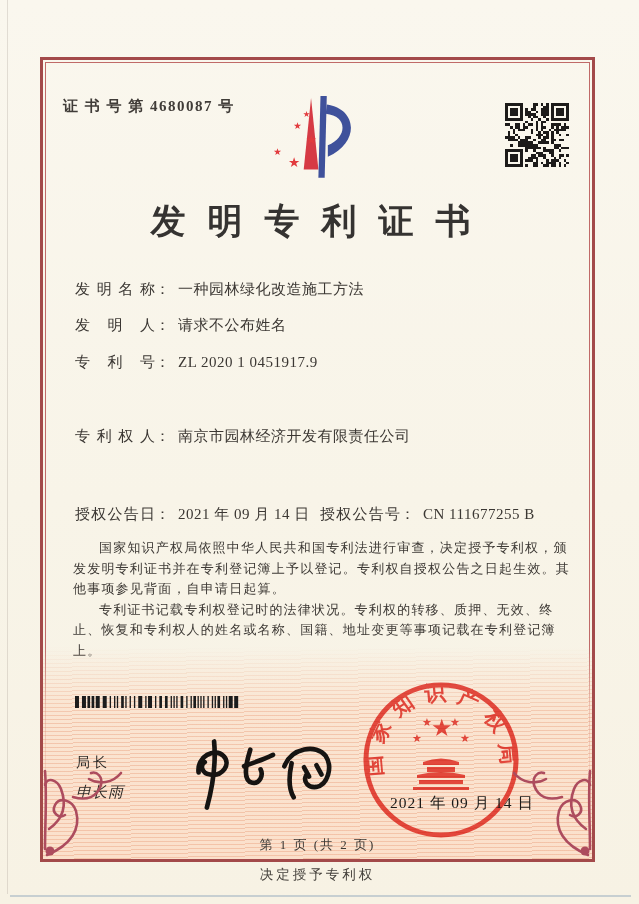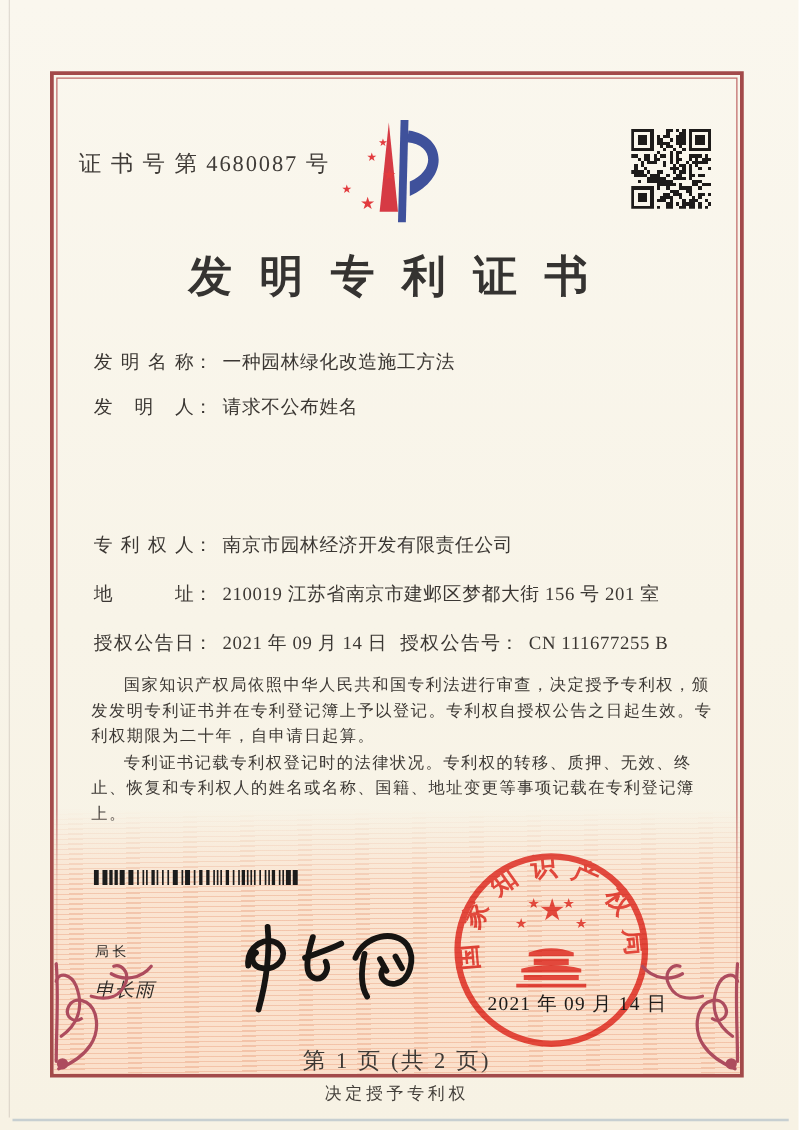--- a/index.html
+++ b/index.html
@@ -12,21 +12,21 @@
   }
   .scan-edge-bottom { position:absolute; left:10px; right:8px; top:895px; height:2px; background:#b7c3cb; opacity:.75; }
   .scan-edge-left { position:absolute; left:7px; top:0; bottom:10px; width:1px; background:rgba(150,140,130,.25); }
 
   .frame {
     position:absolute; left:40px; top:57px; width:555px; height:805px;
     border:3px solid #a34a4a;
   }
   .frame::before { content:""; position:absolute; inset:2px; border:1px solid #c06a68; pointer-events:none; }
 
-  .cert-no { position:absolute; left:20px; top:59px; font-size:18px; letter-spacing:1.5px; color:#403c38; }
+  .cert-no { position:absolute; left:20px; top:37px; font-size:15px; letter-spacing:1.5px; color:#403c38;font-weight:bold; }
 
   .logo { position:absolute; left:219px; top:36px; width:96px; height:86px; }
 
   .qr { position:absolute; left:462px; top:43px; width:64px; height:64px; }
 
   .title {
     position:absolute; left:0; top:138px; width:100%;
     text-align:center; font-size:35px; font-weight:600; color:#353331;
     letter-spacing:22px; padding-left:8px;
   }
@@ -46,29 +46,29 @@
   }
   .bottom-section .wave-lines {
     position:absolute; inset:0;
     background:repeating-linear-gradient(179deg, rgba(226,128,88,.30) 0 1px, rgba(255,255,255,0) 1px 4px);
     -webkit-mask-image:linear-gradient(180deg, transparent 0, #000 70px);
             mask-image:linear-gradient(180deg, transparent 0, #000 70px);
   }
 
   .barcode { position:absolute; left:32px; top:636px; width:166px; height:12px; }
 
-  .director-title { position:absolute; left:33px; top:694px; font-family:"Liberation Sans","DejaVu Sans",sans-serif; font-size:11px; color:#2e2b28; letter-spacing:3px; }
+  .director-title { position:absolute; left:33px; top:694px; font-family:"Liberation Sans","DejaVu Sans",sans-serif; font-size:14px; color:#2e2b28; letter-spacing:3px; }
   .director-name  { position:absolute; left:33px; top:723px; font-family:"Liberation Sans","DejaVu Sans",sans-serif; font-size:15px; color:#2e2b28; letter-spacing:1px;font-style:italic; }
 
   .signature { position:absolute; left:137px; top:674px; width:155px; height:80px; }
 
   .seal { position:absolute; left:318px; top:620px; width:160px; height:160px; mix-blend-mode:multiply; opacity:.93; }
   .seal-date { position:absolute; left:347px; top:733px; font-size:15.5px; color:#1c1a18; letter-spacing:1px; z-index:3; white-space:nowrap; }
 
-  .page-info { position:absolute; left:0; top:776px; width:100%; text-align:center; font-size:18px; letter-spacing:2px; color:#3d3935; }
+  .page-info { position:absolute; left:0; top:776px; width:100%; text-align:center; font-size:13px; letter-spacing:2px; color:#3d3935; }
 
   .flourish { position:absolute; width:92px; height:96px; }
   .flourish.fl-left  { left:-4px;  bottom:-4px; transform:scaleY(-1); }
   .flourish.fl-right { right:-4px; bottom:-4px; transform:scale(-1,-1); }
 
   .footer-note { position:absolute; left:40px; top:866px; width:555px; text-align:center; font-size:13.5px; letter-spacing:3px; color:#44403b; }
 </style>
 </head>
 <body>
 
@@ -96,35 +96,35 @@
       </svg>
 
     <div class="title">发明专利证书</div>
 
     <div class="field-row" style="top:256px">
       <span class="field-label">发明人</span><span class="field-colon">：</span><span class="field-value">请求不公布姓名</span>
     </div>
     <div class="field-row" style="top:220px">
       <span class="field-label">发明名称</span><span class="field-colon">：</span><span class="field-value">一种园林绿化改造施工方法</span>
     </div>
+    <div class="field-row" style="top:293px">
+      <span class="field-label">专利号</span><span class="field-colon">：</span><span class="field-value">ZL 2020 1 0451917.9</span>
+    </div>
     <div class="field-row" style="top:367px">
       <span class="field-label">专利权人</span><span class="field-colon">：</span><span class="field-value">南京市园林经济开发有限责任公司</span>
-    </div>
-    <div class="field-row" style="top:406px">
-      <span class="field-label">地址</span><span class="field-colon">：</span><span class="field-value">210019 江苏省南京市建邺区梦都大街 156 号 201 室</span>
     </div>
     <div class="field-row" style="top:445px">
       <span class="field-label">授权公告日</span><span class="field-colon">：</span><span class="field-value">2021 年 09 月 14 日</span>
       <span class="grant-no-group">
         <span class="field-label">授权公告号</span><span class="field-colon">：</span><span class="field-value">CN 111677255 B</span>
       </span>
     </div>
 
     <div class="paras">
-      <p>国家知识产权局依照中华人民共和国专利法进行审查，决定授予专利权，颁发发明专利证书并在专利登记簿上予以登记。专利权自授权公告之日起生效。专利权期限为二十年，自申请日起算。</p>
+      <p>国家知识产权局依照中华人民共和国专利法进行审查，决定授予专利权，颁发发明专利证书并在专利登记簿上予以登记。专利权自授权公告之日起生效。其他事项参见背面，自申请日起算。</p>
       <p>专利证书记载专利权登记时的法律状况。专利权的转移、质押、无效、终止、恢复和专利权人的姓名或名称、国籍、地址变更等事项记载在专利登记簿上。</p>
     </div>
 
     <div class="bottom-section">
       <div class="wave-lines"></div>
     </div>
 
     <svg class="barcode" id="barcode-svg" viewBox="0 0 100 12" preserveAspectRatio="none">
         <rect x="0" y="0" width="2.4" height="12" fill="#1c1c1c"></rect>
         <rect x="4.2" y="0" width="2.4" height="12" fill="#1c1c1c"></rect>

